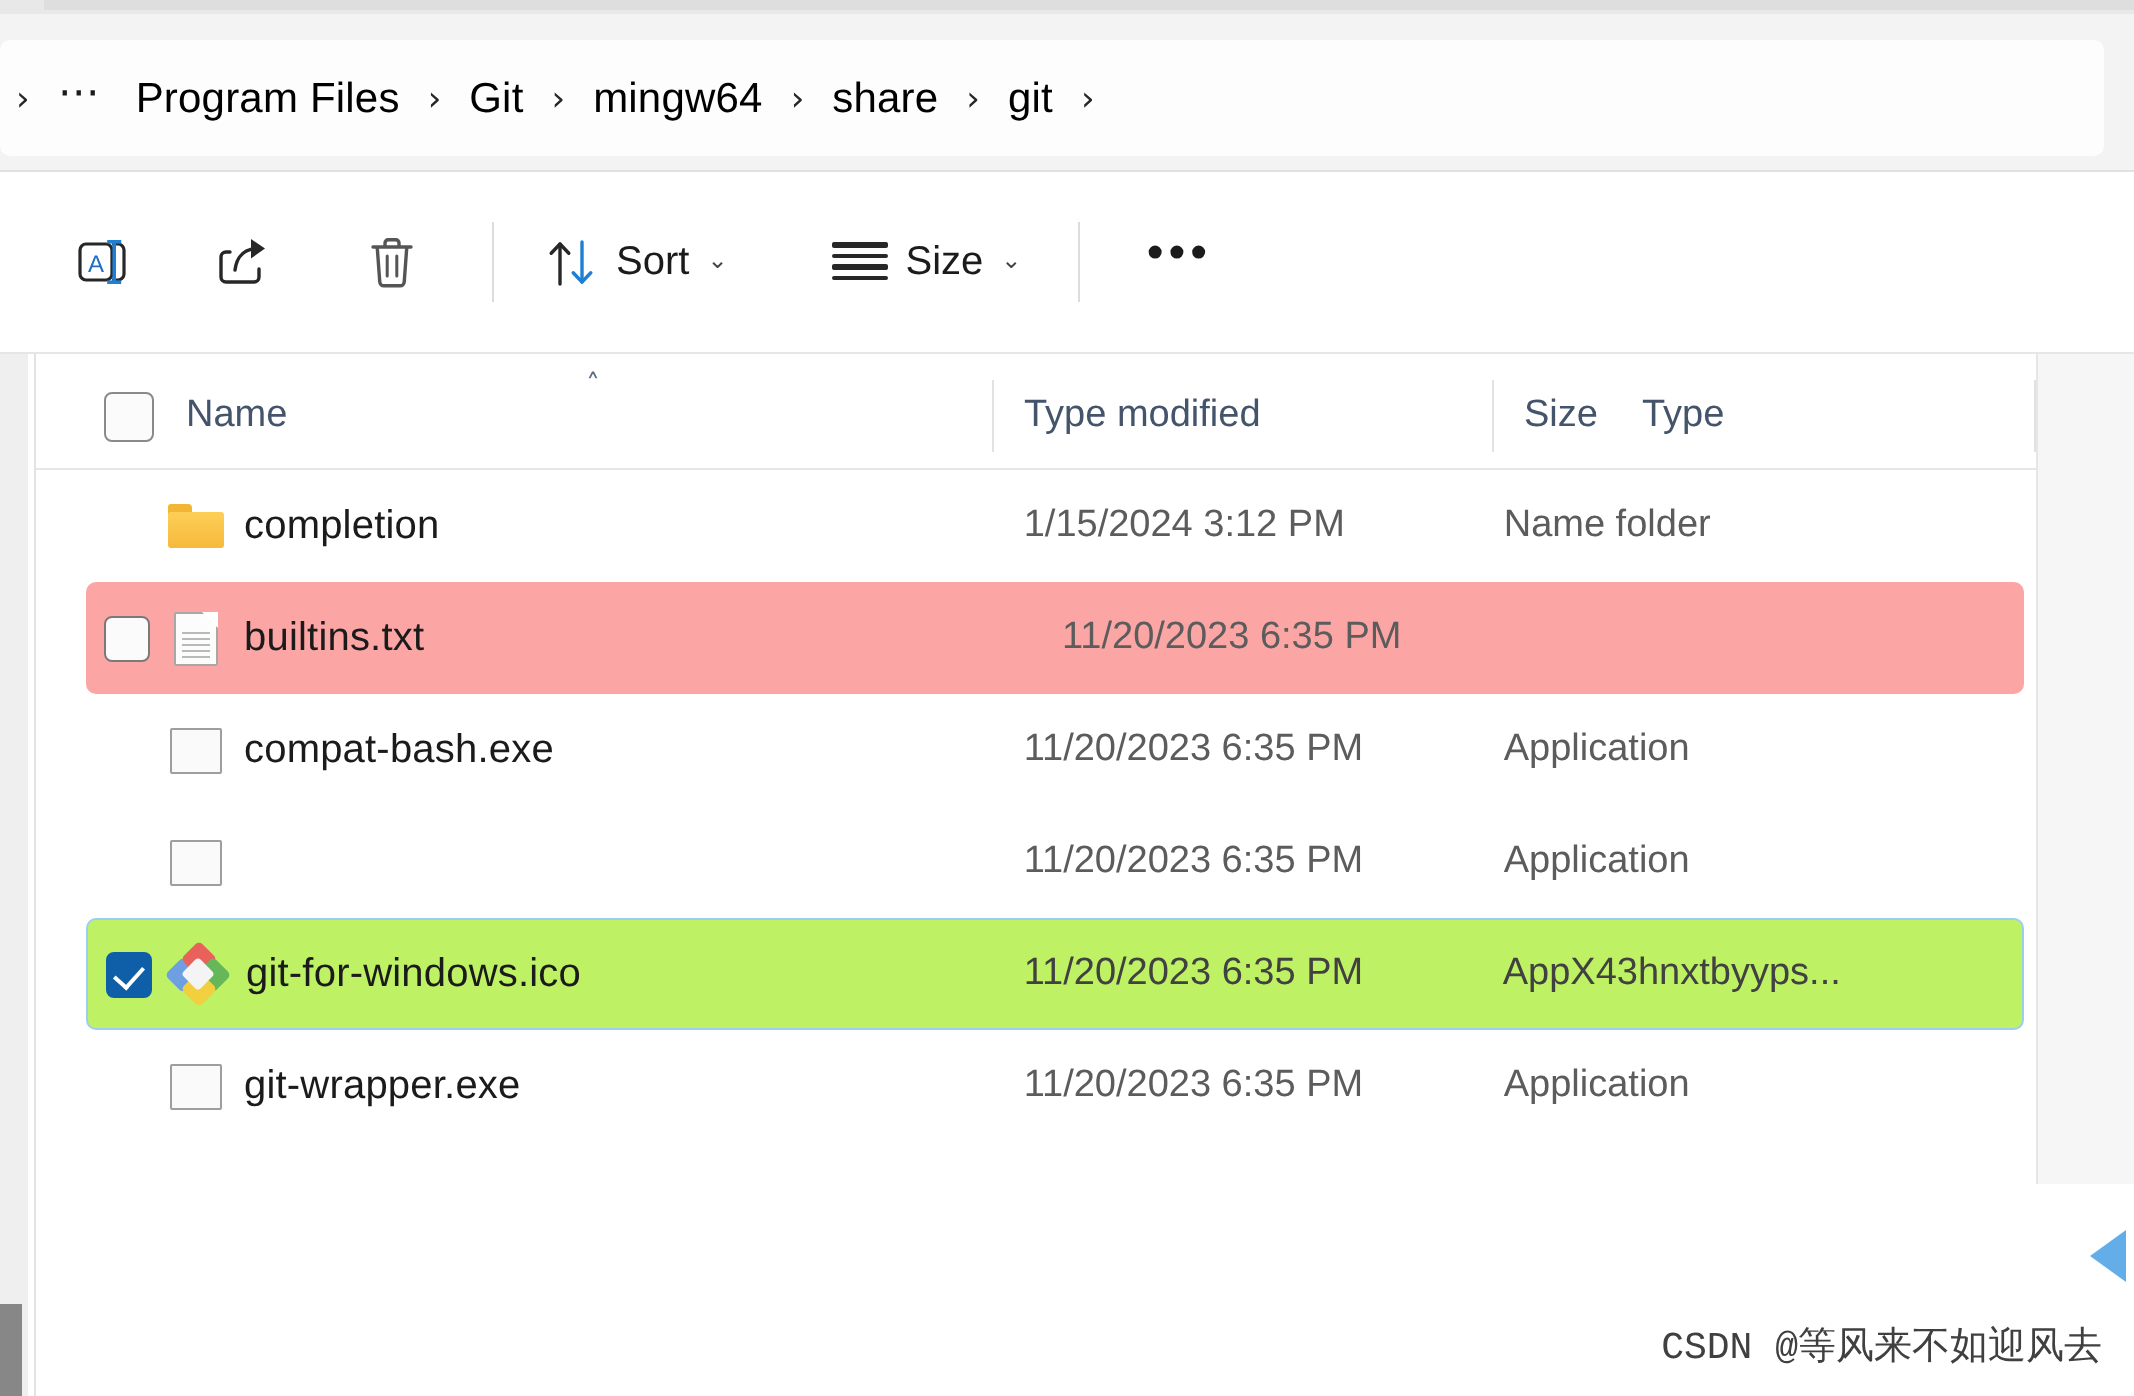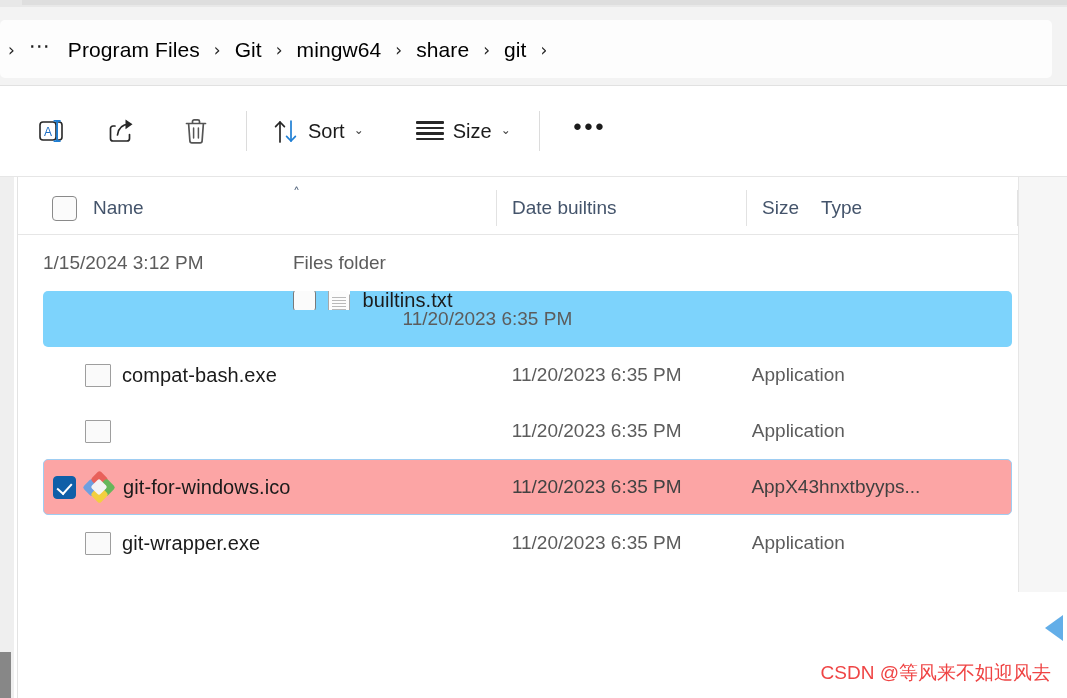--- a/index.html
+++ b/index.html
@@ -217,25 +217,24 @@
   .row {
     position: relative;
     height: 56px;
     display: flex;
     align-items: center;
     margin: 0 6px 0 25px;
     border-radius: 5px;
     box-sizing: border-box;
   }
   .row.hover {
-    background: #7dd3fc;
-    flex-direction: column;
+    background: #fca5a5;
   }
   .row.selected {
-    background: #fca5a5;
+    background: #bef264;
     border: 1px solid #9ecdf2;
   }
   .cell {
     display: flex;
     align-items: center;
     height: 100%;
     box-sizing: border-box;
     overflow: hidden;
     white-space: nowrap;
   }
@@ -390,22 +389,22 @@
     border-top: 13px solid transparent;
     border-bottom: 13px solid transparent;
     border-right: 18px solid #63aee8;
   }
 
   
   .watermark {
     position: absolute;
     right: 16px; bottom: 12px;
     font-size: 19px;
-    color: #ef4444;
-    font-family: Liberation Sans, sans-serif;
+    color: #404040;
+    font-family: Liberation Mono, monospace;
     white-space: nowrap;
   }
 </style>
 </head>
 <body>
 
 <div class="top-strip">
   <div class="top-strip-inner"></div>
 </div>
 
@@ -509,37 +508,47 @@
 <div class="right-pane-bottom"></div>
 
 <div class="col-header">
   <div class="col col-name">
     <span class="hdr-checkbox"></span>
     <span>Name</span>
     <span class="sort-caret">˄</span>
     <span class="vdiv"></span>
   </div>
   <div class="col col-date">
-    <span>Date builtins</span>
+    <span>Type modified</span>
     <span class="vdiv"></span>
   </div>
   <div class="col col-size">
     <span>Size</span>
   </div>
   <div class="col col-type">
     <span>Type</span>
     <span class="vdiv"></span>
   </div>
 </div>
 
 <div class="file-list">
 
   <div class="row">
+    <div class="cell cell-name">
+      <span class="row-checkbox hidden"></span>
+      <span class="icon-slot">
+        <span class="ico-folder">
+            <span class="tab"></span>
+            <span class="body"></span>
+          </span>
+      </span>
+      <span class="fname">completion</span>
+    </div>
     <div class="cell cell-date">1/15/2024 3:12 PM</div>
-    <div class="cell cell-type">Files folder</div>
+    <div class="cell cell-type">Name folder</div>
     <div class="cell cell-size"></div>
   </div>
 
   <div class="row hover">
     <div class="cell cell-name">
       <span class="row-checkbox"></span>
       <span class="icon-slot">
         <span class="ico-doc">
             <span class="lines"></span>
           </span>

